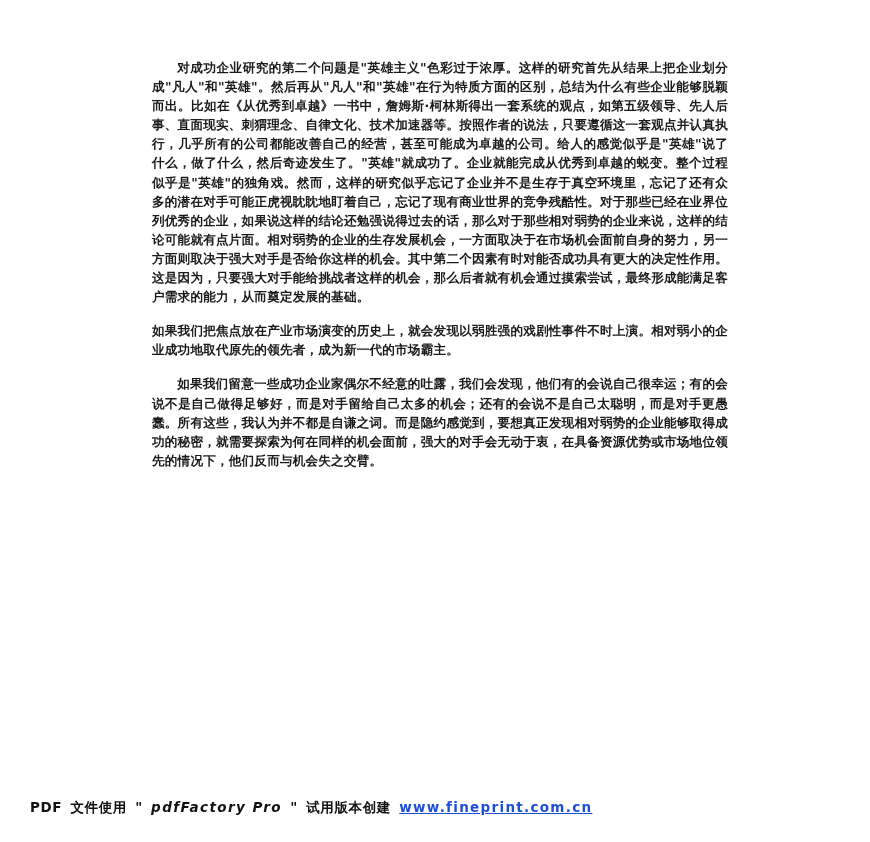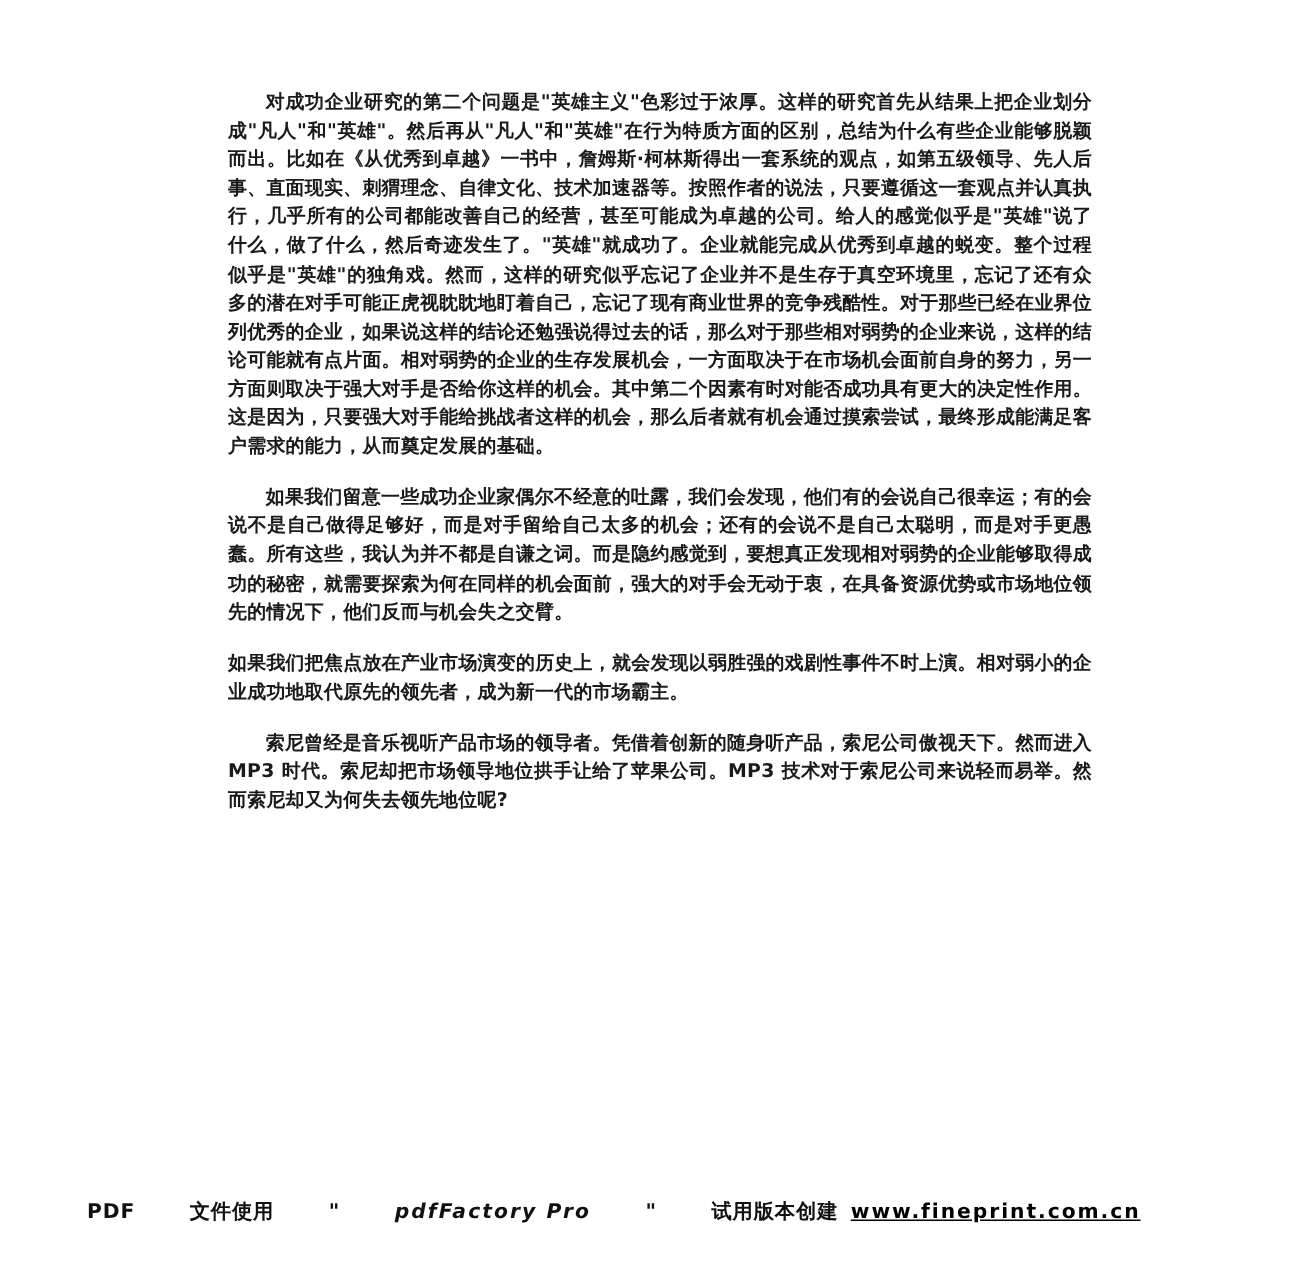--- a/index.html
+++ b/index.html
@@ -48,41 +48,40 @@
     left: 30px;
     top: 799px;
     width: 810px;
     font-family: "DejaVu Sans", "Liberation Sans", sans-serif;
     font-size: 13.5px;
     color: #111111;
     letter-spacing: 0.6px;
     white-space: nowrap;
     font-weight: 600;
   }
-  .footer .seg { margin-right: 3px; margin-left: 28px; }
+  .footer .seg { margin-right: 3px; }
   .footer .brand {
     letter-spacing: 1.4px;
     font-style: italic;
   }
   .footer .link {
-    color: #000000;
+    color: #1d4ed8;
     text-decoration: underline;
     letter-spacing: 1.3px;
   }
 </style>
 </head>
 <body>
 
 <div class="page">
 
   <div class="content">
     <p class="para indent gap-md">对成功企业研究的第二个问题是"英雄主义"色彩过于浓厚。这样的研究首先从结果上把企业划分成"凡人"和"英雄"。然后再从"凡人"和"英雄"在行为特质方面的区别，总结为什么有些企业能够脱颖而出。比如在《从优秀到卓越》一书中，詹姆斯·柯林斯得出一套系统的观点，如第五级领导、先人后事、直面现实、刺猬理念、自律文化、技术加速器等。按照作者的说法，只要遵循这一套观点并认真执行，几乎所有的公司都能改善自己的经营，甚至可能成为卓越的公司。给人的感觉似乎是"英雄"说了什么，做了什么，然后奇迹发生了。"英雄"就成功了。企业就能完成从优秀到卓越的蜕变。整个过程似乎是"英雄"的独角戏。然而，这样的研究似乎忘记了企业并不是生存于真空环境里，忘记了还有众多的潜在对手可能正虎视眈眈地盯着自己，忘记了现有商业世界的竞争残酷性。对于那些已经在业界位列优秀的企业，如果说这样的结论还勉强说得过去的话，那么对于那些相对弱势的企业来说，这样的结论可能就有点片面。相对弱势的企业的生存发展机会，一方面取决于在市场机会面前自身的努力，另一方面则取决于强大对手是否给你这样的机会。其中第二个因素有时对能否成功具有更大的决定性作用。这是因为，只要强大对手能给挑战者这样的机会，那么后者就有机会通过摸索尝试，最终形成能满足客户需求的能力，从而奠定发展的基础。</p>
+    <p class="para gap-md">如果我们把焦点放在产业市场演变的历史上，就会发现以弱胜强的戏剧性事件不时上演。相对弱小的企业成功地取代原先的领先者，成为新一代的市场霸主。</p>
     <p class="para indent gap-md">如果我们留意一些成功企业家偶尔不经意的吐露，我们会发现，他们有的会说自己很幸运；有的会说不是自己做得足够好，而是对手留给自己太多的机会；还有的会说不是自己太聪明，而是对手更愚蠢。所有这些，我认为并不都是自谦之词。而是隐约感觉到，要想真正发现相对弱势的企业能够取得成功的秘密，就需要探索为何在同样的机会面前，强大的对手会无动于衷，在具备资源优势或市场地位领先的情况下，他们反而与机会失之交臂。</p>
-    <p class="para gap-md">如果我们把焦点放在产业市场演变的历史上，就会发现以弱胜强的戏剧性事件不时上演。相对弱小的企业成功地取代原先的领先者，成为新一代的市场霸主。</p>
-    <p class="para indent gap-md">索尼曾经是音乐视听产品市场的领导者。凭借着创新的随身听产品，索尼公司傲视天下。然而进入 MP3 时代。索尼却把市场领导地位拱手让给了苹果公司。MP3 技术对于索尼公司来说轻而易举。然而索尼却又为何失去领先地位呢?</p>
   </div>
 
   <div class="footer">
     <span class="seg">PDF</span>
     <span class="seg">文件使用</span>
     <span class="seg">"</span>
     <span class="seg brand">pdfFactory Pro</span>
     <span class="seg">"</span>
     <span class="seg">试用版本创建</span>
     <a class="link" href="#">www.fineprint.com.cn</a>

